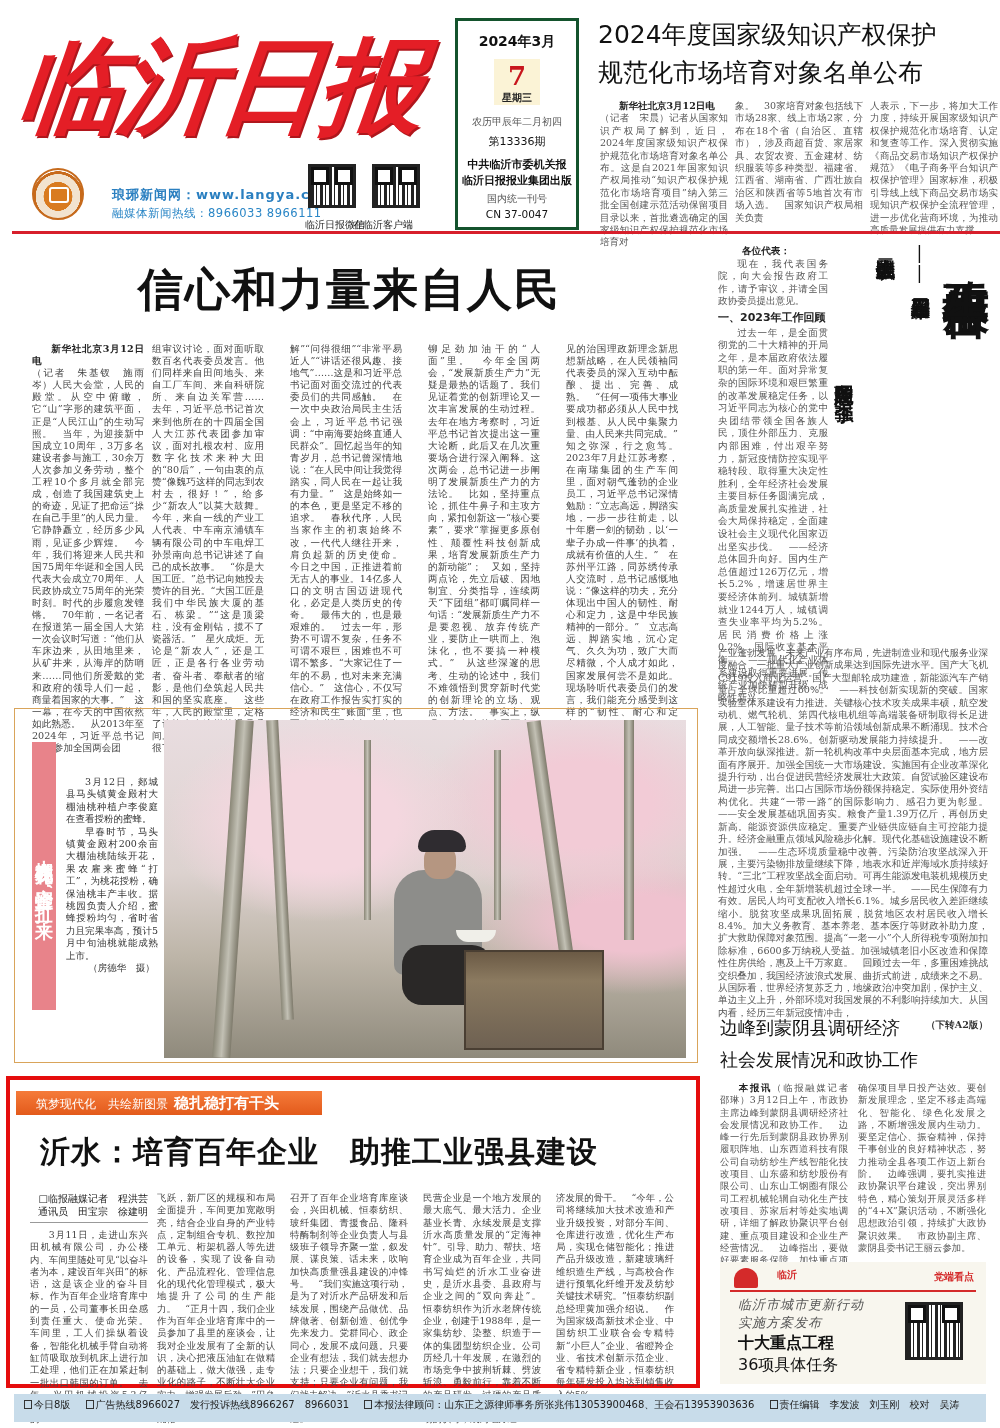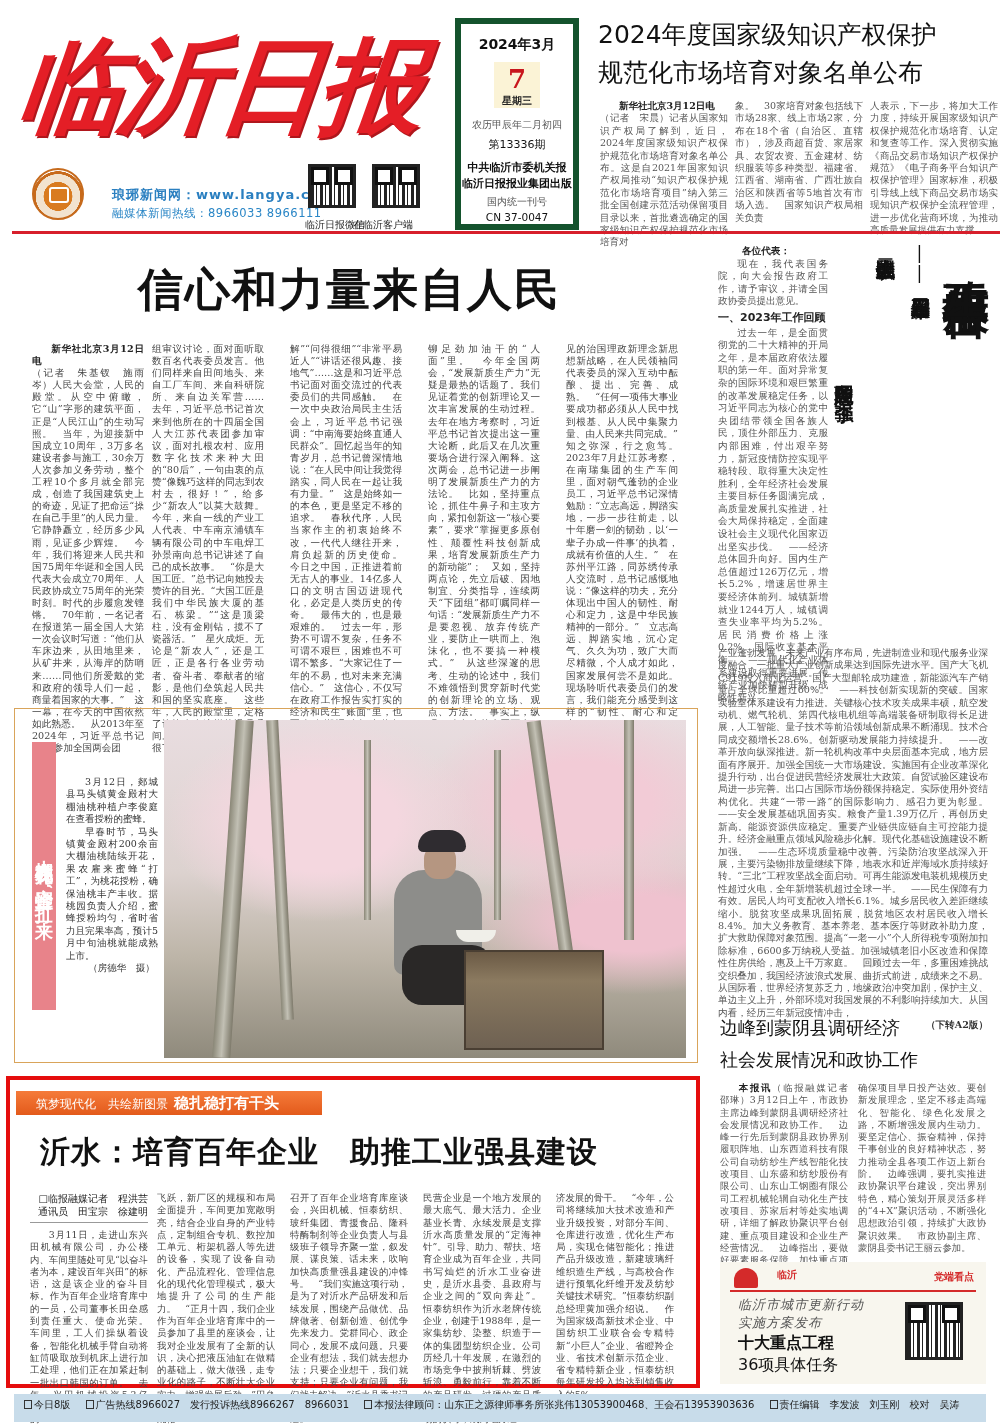--- a/index.html
+++ b/index.html
@@ -28,21 +28,21 @@
   .qr {
     width: 48px; height: 44px; background:
       repeating-linear-gradient(90deg, #222 0 3px, #fff 3px 5px, #222 5px 6px, #fff 6px 9px),
       #fff;
     border: 3px solid #222; position: absolute;
   }
   .qr::before { content: ""; position: absolute; left: 0; top: 0; width: 12px; height: 12px; border: 3px solid #111; background: #fff; }
   .qr::after { content: ""; position: absolute; right: 0; top: 0; width: 12px; height: 12px; border: 3px solid #111; background: #fff; }
   .qr-label { position: absolute; font-size: 10px; color: #222; white-space: nowrap; }
 
-  .datebox { left: 455px; top: 18px; width: 124px; height: 212px; border: 6px solid #14532d; text-align: center; }
+  .datebox { left: 455px; top: 18px; width: 124px; height: 212px; border: 3px solid #14532d; text-align: center; }
   .datebox .ym { margin-top: 12px; font-size: 14px; font-weight: bold; color: #111; }
   .datebox .daypad { margin: 8px auto 0; width: 46px; height: 46px; background: #fbf3d6; }
   .datebox .day { font-size: 26px; color: #c8161d; font-weight: bold; line-height: 30px; padding-top: 2px; }
   .datebox .wk { font-size: 10px; color: #222; font-weight: bold; }
   .datebox .lunar { margin-top: 10px; font-size: 10px; color: #555; }
   .datebox .issue { margin-top: 5px; font-size: 11px; color: #111; }
   .datebox .org { margin-top: 8px; font-size: 11px; color: #111; font-weight: bold; line-height: 16px; }
   .datebox .cn1 { margin-top: 3px; font-size: 10px; color: #555; }
   .datebox .cn2 { margin-top: 2px; font-size: 10.5px; color: #111; }
 

